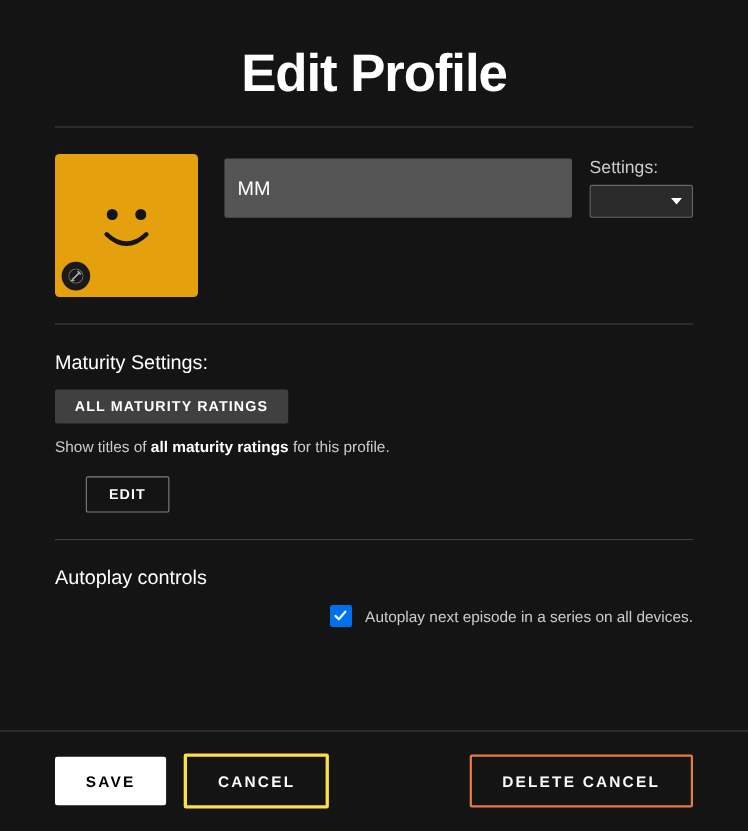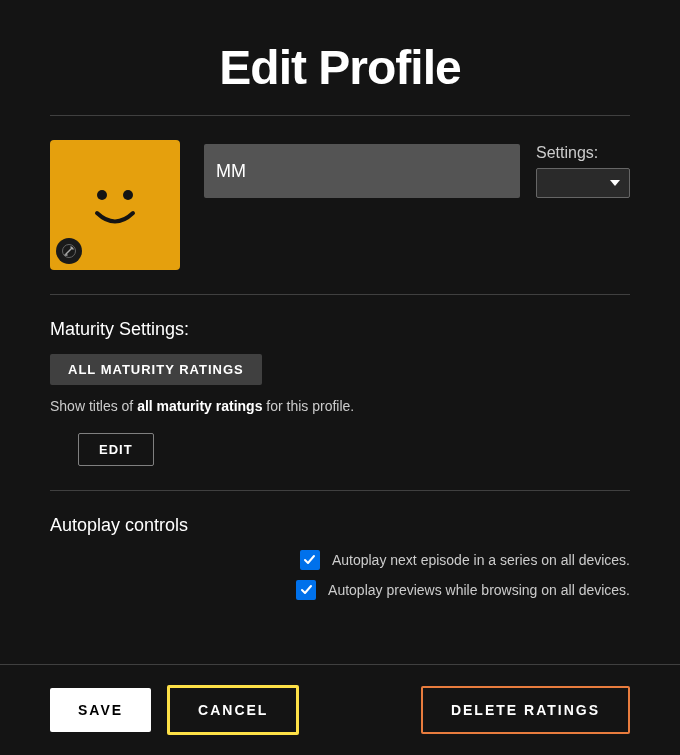--- a/index.html
+++ b/index.html
@@ -343,28 +343,20 @@
 
     <div class="checkbox-item">
       <div class="checkbox-box">
         <svg viewBox="0 0 13 13">
           <polyline points="2,7 5,10 11,3" stroke="#ffffff" stroke-width="2" fill="none" stroke-linecap="round" stroke-linejoin="round"></polyline>
         </svg>
       </div>
       <span class="checkbox-label">Autoplay next episode in a series on all devices.</span>
     </div>
 
-    <div class="checkbox-item">
-      <div class="checkbox-box">
-        <svg viewBox="0 0 13 13">
-          <polyline points="2,7 5,10 11,3" stroke="#ffffff" stroke-width="2" fill="none" stroke-linecap="round" stroke-linejoin="round"></polyline>
-        </svg>
-      </div>
-      <span class="checkbox-label">Autoplay previews while browsing on all devices.</span>
-    </div>
   </div>
 </div>
 
 <div class="bottom-bar">
   <button class="btn-save">SAVE</button>
   <button class="btn-cancel">CANCEL</button>
-  <button class="btn-delete">DELETE RATINGS</button>
+  <button class="btn-delete">DELETE CANCEL</button>
 </div>
 
 </body></html>

